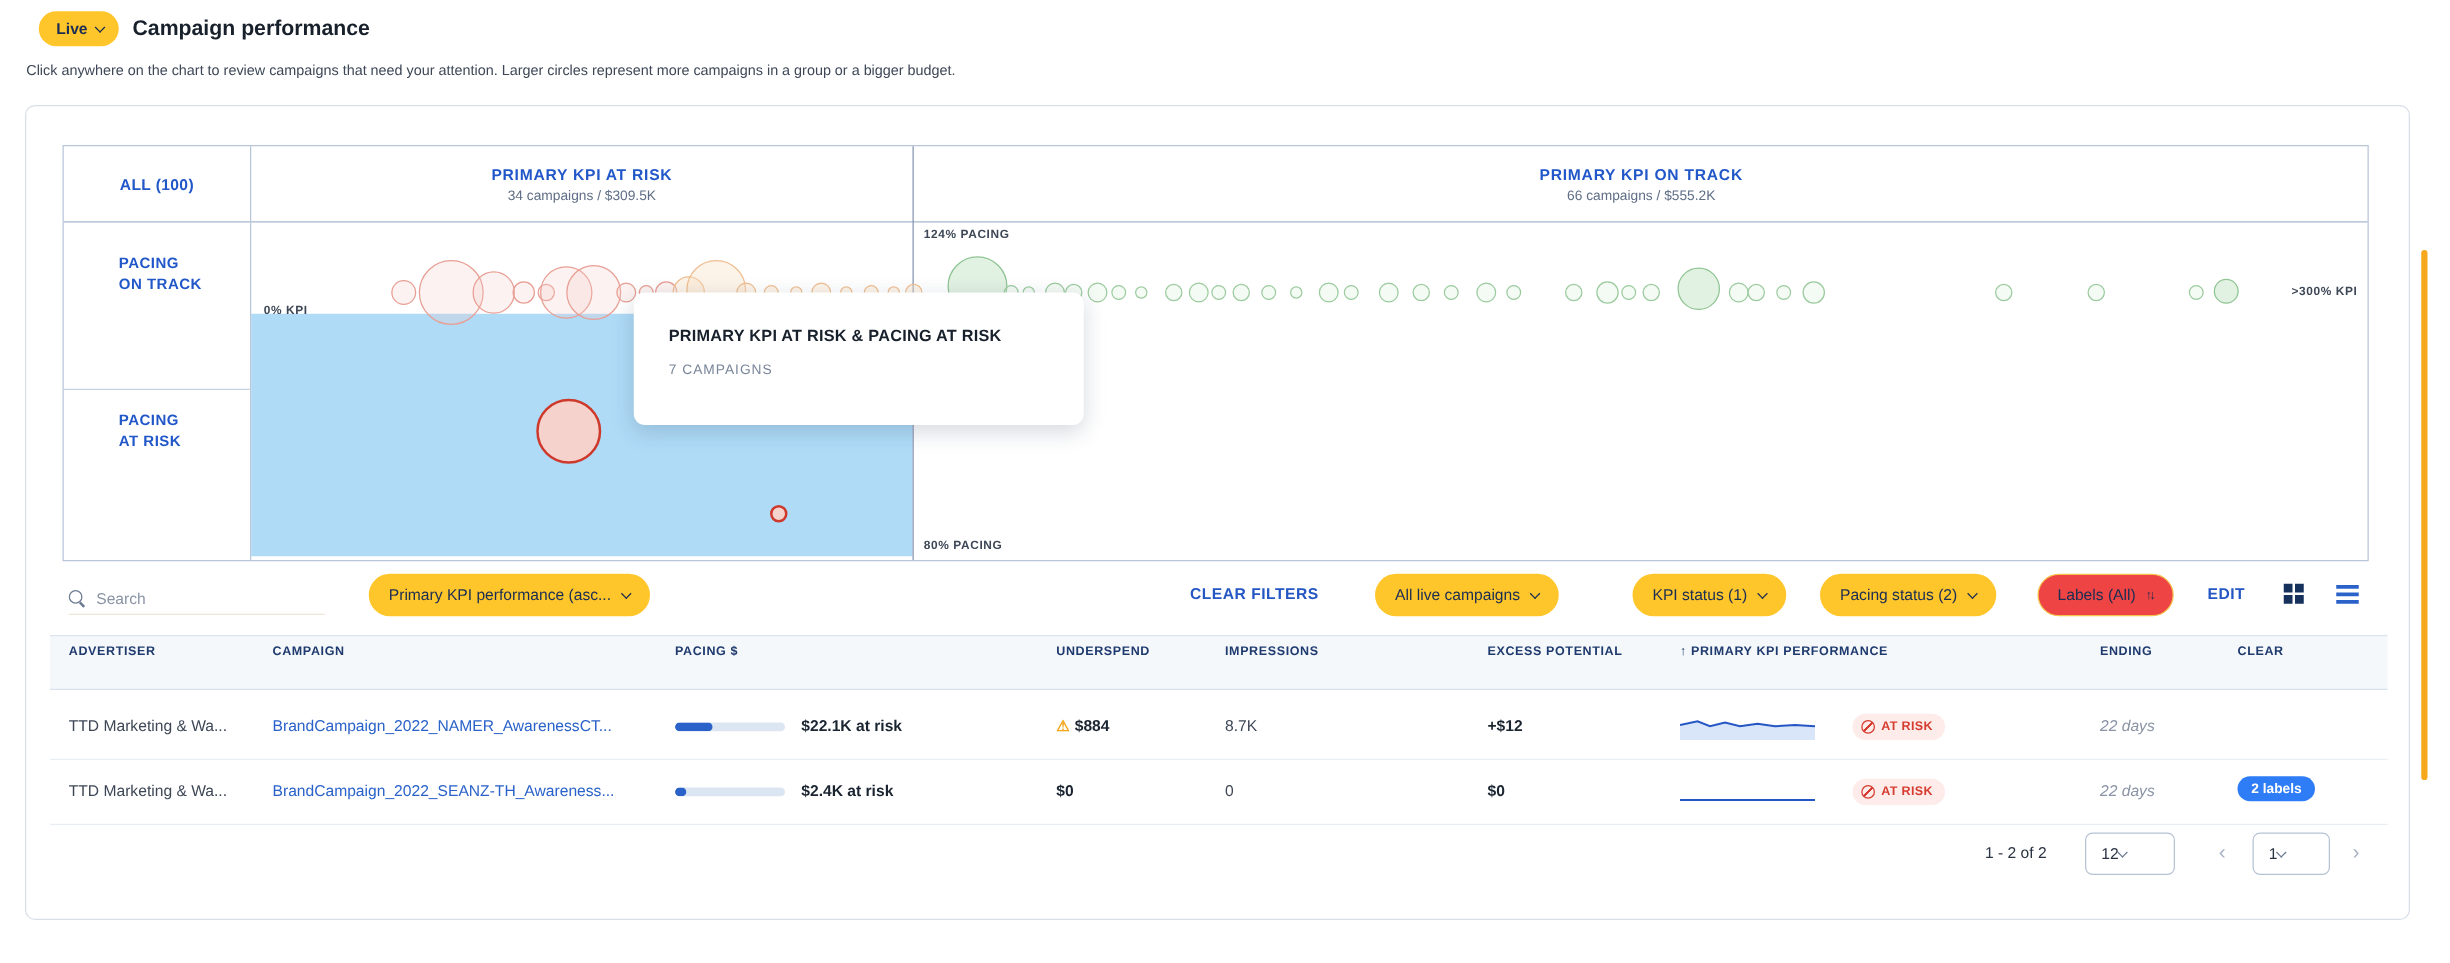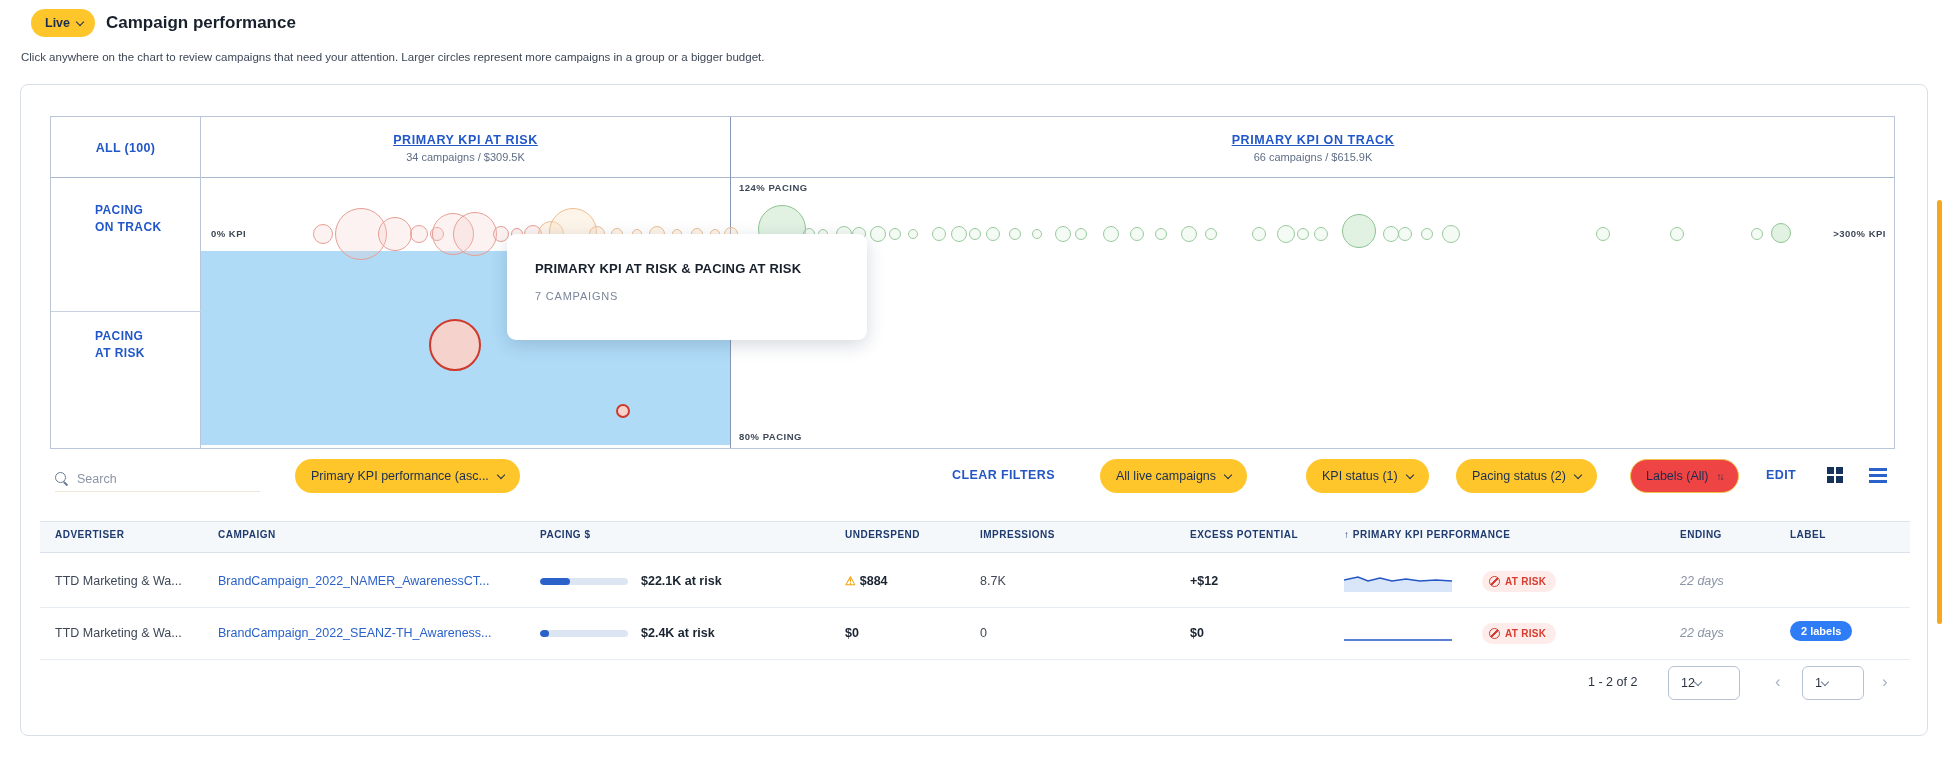--- a/index.html
+++ b/index.html
@@ -21,34 +21,34 @@
 
   
   .matrix { position:absolute; left:50px; top:116px; width:1845px; height:333px;
     border:1px solid #B9C5D8; background:#fff; }
   .m-head { position:absolute; left:0; top:0; width:100%; height:61px; border-bottom:1px solid #A8B7CE; }
   .m-all { position:absolute; left:0; top:0; width:150px; height:61px; border-right:1px solid #B9C5D8;
     display:flex; align-items:center; justify-content:center; font-size:12.5px; font-weight:bold;
     color:#2257C9; letter-spacing:.3px; cursor:pointer; }
   .m-col-head { position:absolute; top:0; height:61px; display:flex; flex-direction:column;
     align-items:center; justify-content:center; gap:4px; cursor:pointer; }
-  .m-col-head .t { font-size:12.5px; font-weight:bold; color:#2257C9; letter-spacing:.6px;text-decoration:underline; }
+  .m-col-head .t { font-size:12.5px; font-weight:bold; color:#2257C9; letter-spacing:.6px; }
   .m-col-head .s { font-size:11px; color:#5F6E86; }
   .head-risk { left:150px; width:529px; }
   .head-track { left:679px; width:1166px; }
   .m-label-col { position:absolute; left:0; top:61px; width:150px; height:271px; border-right:1px solid #B9C5D8; }
   .m-rowlab { position:absolute; left:0; width:150px; padding-left:44px; font-size:12px; font-weight:bold;
     color:#2257C9; letter-spacing:.4px; line-height:17px; cursor:pointer; }
   .lab-ontrack { top:24px; }
   .lab-atrisk { top:150px; }
   .m-row-divider { position:absolute; left:0; top:133px; width:150px; height:1px; background:#C7D1E1; }
   .v-divider { position:absolute; left:679px; top:0; width:1px; height:100%; background:#8696B4; z-index:1; }
   .blue-zone { position:absolute; left:150px; top:134px; width:529px; height:194px; background:#AFDBF7; z-index:0; cursor:pointer; }
   .axis-lab { position:absolute; font-size:9.5px; font-weight:bold; color:#3D4756; letter-spacing:.5px; z-index:3; }
-  .ax-kpi-min { left:160px; top:111px; }
+  .ax-kpi-min { left:160px; top:126px; }
   .ax-kpi-max { right:8px; top:111px; }
   .ax-pace-max { left:688px; top:65px; }
   .ax-pace-min { left:688px; top:314px; }
   .bubble-layer { position:absolute; left:0; top:0; width:100%; height:100%; z-index:2; }
   .bubble { position:absolute; border-radius:50%; }
   .bubble.pink   { border:1.5px solid #E89E94; background:rgba(244,205,199,.25); }
   .bubble.orange { border:1.5px solid #EFBE92; background:rgba(250,226,197,.38); }
   .bubble.green  { border:1.5px solid #9BCB9E; background:rgba(219,238,220,.30); }
   .bubble.green2 { border:1.5px solid #8FC493; background:rgba(200,229,202,.55); }
   .bubble.red    { border:2px solid #CE392B;  background:#F6D2CD; }
@@ -79,21 +79,21 @@
   .blue-action { position:absolute; top:12px; font-size:12.5px; font-weight:bold; color:#2456C4;
     letter-spacing:.4px; cursor:pointer; }
   .grid-icon { position:absolute; left:1827px; top:11px; width:16px; height:16px; cursor:pointer; }
   .grid-icon::before { content:""; position:absolute; width:6.5px; height:6.5px; background:#16325C;
     box-shadow:9px 0 #16325C, 0 9px #16325C, 9px 9px #16325C; }
   .list-icon { position:absolute; left:1869px; top:12px; width:18px; height:15px; cursor:pointer; }
   .list-icon::before { content:""; position:absolute; width:18px; height:3px; background:#2A62C9;
     box-shadow:0 6px #2A62C9, 0 12px #2A62C9; }
 
   
-  .thead { position:absolute; left:40px; top:521px; width:1870px; height:32px; background:#F5F8FB;
+  .thead { position:absolute; left:40px; top:508px; width:1870px; height:44px; background:#F5F8FB;
     border-top:1px solid #DDE4EE; border-bottom:1px solid #D9E1EC; }
   .th { position:absolute; top:7px; font-size:10px; font-weight:bold; color:#1E3A6E; letter-spacing:.5px; }
   .trow { position:absolute; left:40px; width:1870px; height:52px; border-bottom:1px solid #E9EDF4; }
   .row1 { top:556px; } .row2 { top:608px; }
   .td { position:absolute; top:18px; font-size:12.5px; color:#3D4756; white-space:nowrap; }
   .c-adv { left:15px; } .c-camp { left:178px; } .c-pace { left:500px; } .c-under { left:805px; }
   .c-impr { left:940px; } .c-exc { left:1150px; } .c-kpi { left:1304px; } .c-end { left:1640px; }
   .c-label { left:1750px; }
   .link { color:#2A62C9; cursor:pointer; }
   .bold { font-weight:bold; color:#1A2430; }
@@ -142,21 +142,21 @@
     <div class="blue-zone"></div>
     <div class="v-divider"></div>
     <div class="m-head"></div>
     <div class="m-all">ALL (100)</div>
     <div class="m-col-head head-risk">
       <span class="t">PRIMARY KPI AT RISK</span>
       <span class="s">34 campaigns / $309.5K</span>
     </div>
     <div class="m-col-head head-track">
       <span class="t">PRIMARY KPI ON TRACK</span>
-      <span class="s">66 campaigns / $615.9K</span>
+      <span class="s">66 campaigns / $555.2K</span>
     </div>
     <div class="m-label-col">
       <div class="m-rowlab lab-ontrack">
         <div>PACING</div>
         <div>ON TRACK</div>
       </div>
       <div class="m-rowlab lab-atrisk">
         <div>PACING</div>
         <div>AT RISK</div>
       </div>
@@ -266,21 +266,21 @@
     <div class="th c-camp">CAMPAIGN</div>
     <div class="th c-pace">PACING $</div>
     <div class="th c-under">UNDERSPEND</div>
     <div class="th c-impr">IMPRESSIONS</div>
     <div class="th c-exc">EXCESS POTENTIAL</div>
     <div class="th c-kpi">
       <span>↑</span>
       <span>PRIMARY KPI PERFORMANCE</span>
     </div>
     <div class="th c-end">ENDING</div>
-    <div class="th c-label">LABEL</div>
+    <div class="th c-label">CLEAR</div>
   </div>
 
   <div class="trow row1">
     <div class="td c-adv">TTD Marketing &amp; Wa...</div>
     <div class="td c-camp link">BrandCampaign_2022_NAMER_AwarenessCT...</div>
     <div class="td c-pace">
       <div class="pace-wrap">
         <span class="bar-track">
           <span class="bar-fill" style="width:34%"></span>
         </span>

